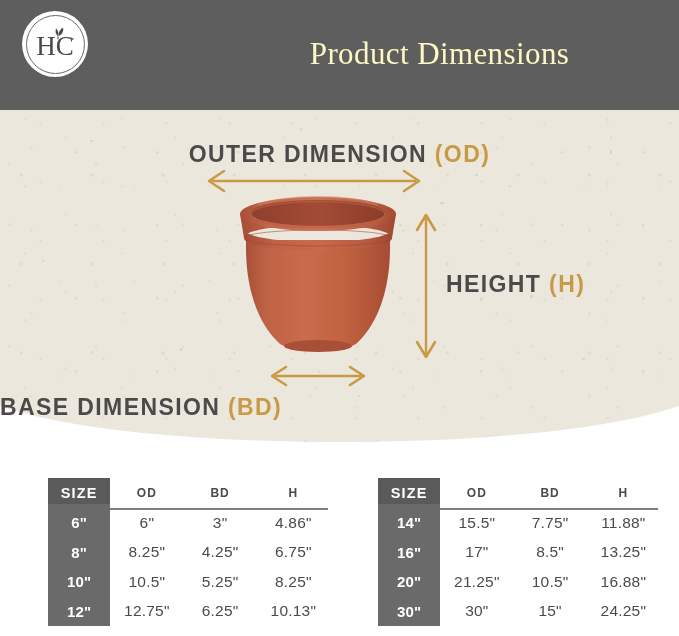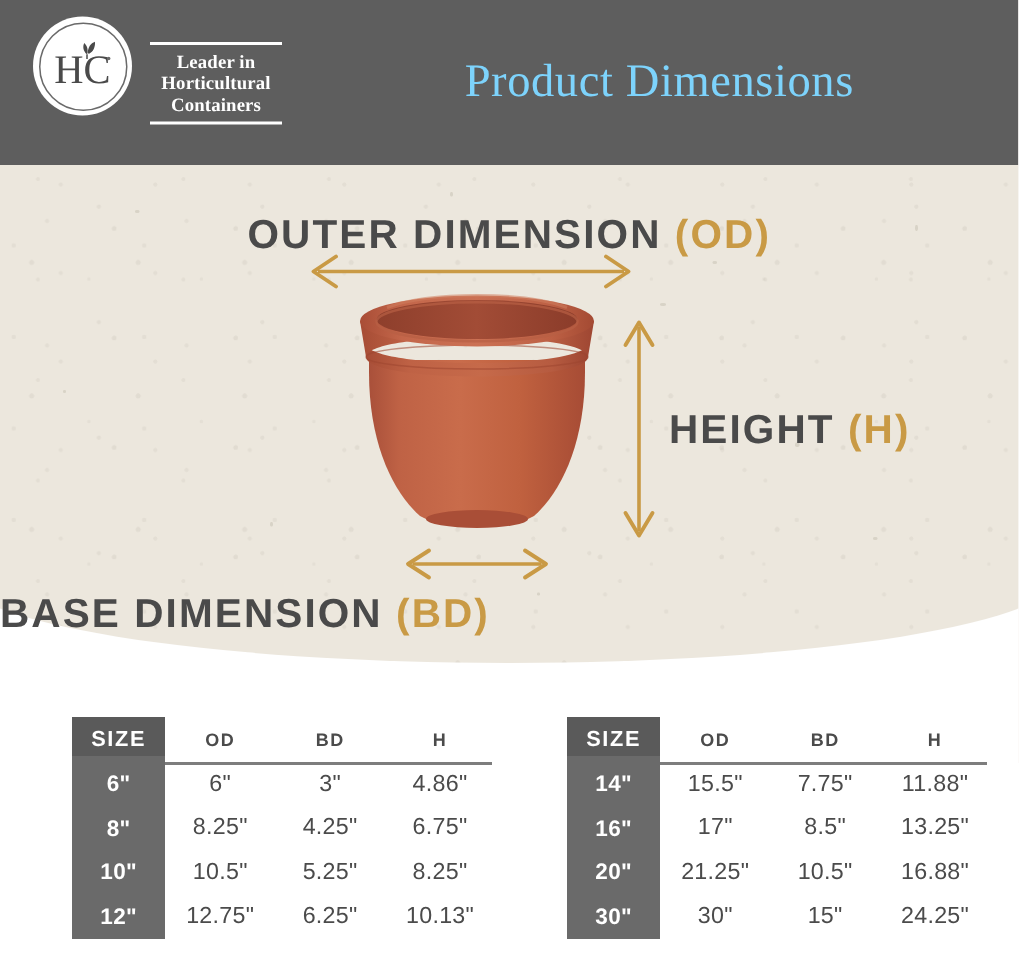--- a/index.html
+++ b/index.html
@@ -74,21 +74,21 @@
     padding: 4px 0 4px 0;
     letter-spacing: 0.1px;
   }
   .header-title {
     position: absolute;
     left: 0; top: 36px;
     width: 679px;
     padding-left: 200px;
     box-sizing: border-box;
     text-align: center;
-    color: #7dd3fc;
+    color: #fef9c3;
     font-family: "Liberation Serif", serif;
     font-size: 31px;
     letter-spacing: 0.4px;
   }
 
   
   .beige-panel {
     position: absolute;
     left: -30px; top: 110px;
     width: 739px;
@@ -111,21 +111,21 @@
     position: absolute;
     background: #c9c2b4;
     opacity: 0.55;
     border-radius: 40%;
   }
 
   .diag-label {
     position: absolute;
     font-family: "Liberation Sans", sans-serif;
     font-weight: bold;
-    font-size: 27px;
+    font-size: 23px;
     letter-spacing: 1.4px;
     color: #4a4a4a;
     white-space: nowrap;
   }
   .diag-label .abbr { color: #c99a45; }
 
   .od-label { left: 0; top: 141px; width: 679px; text-align: center; }
   .bd-label { left: 0; top: 394px; width: 631px; text-align: left; }
   .h-label  { left: 446px; top: 271px; }
 
@@ -222,29 +222,20 @@
         <text x="33" y="44" text-anchor="middle" font-family="Liberation Serif, serif" font-size="27" fill="#4a4a4a" letter-spacing="0">HC</text>
         <g>
           <path d="M36.5,24.5 C36.5,20.5 38.5,17.8 41.3,16.8 C41.6,20.4 40.2,23.4 37.4,24.8 Z" fill="#4a4a4a"></path>
           <path d="M35.6,25.0 C33.4,22.6 33.0,19.9 34.2,17.6 C36.3,19.6 36.8,22.5 36.2,24.9 Z" fill="#4a4a4a"></path>
           <path d="M36.0,25.2 L36.0,28.4" stroke="#4a4a4a" stroke-width="1" fill="none"></path>
         </g>
         <circle cx="50.5" cy="28" r="1.1" fill="#6a6a6a"></circle>
       </svg>
     </div>
 
-    <div class="logo-text-block">
-      <div class="logo-rule"></div>
-      <div class="logo-tagline">
-        <div>Leader in</div>
-        <div>Horticultural</div>
-        <div>Containers</div>
-      </div>
-      <div class="logo-rule"></div>
-    </div>
 
     <div class="header-title">Product Dimensions</div>
   </div>
 
   <div class="beige-panel">
     <div class="speck" style="left:120px;top:30px;width:3px;height:2px;"></div>
     <div class="speck" style="left:330px;top:18px;width:2px;height:3px;"></div>
     <div class="speck" style="left:505px;top:64px;width:3px;height:2px;"></div>
     <div class="speck" style="left:640px;top:40px;width:2px;height:4px;"></div>
     <div class="speck" style="left:72px;top:150px;width:2px;height:2px;"></div>

